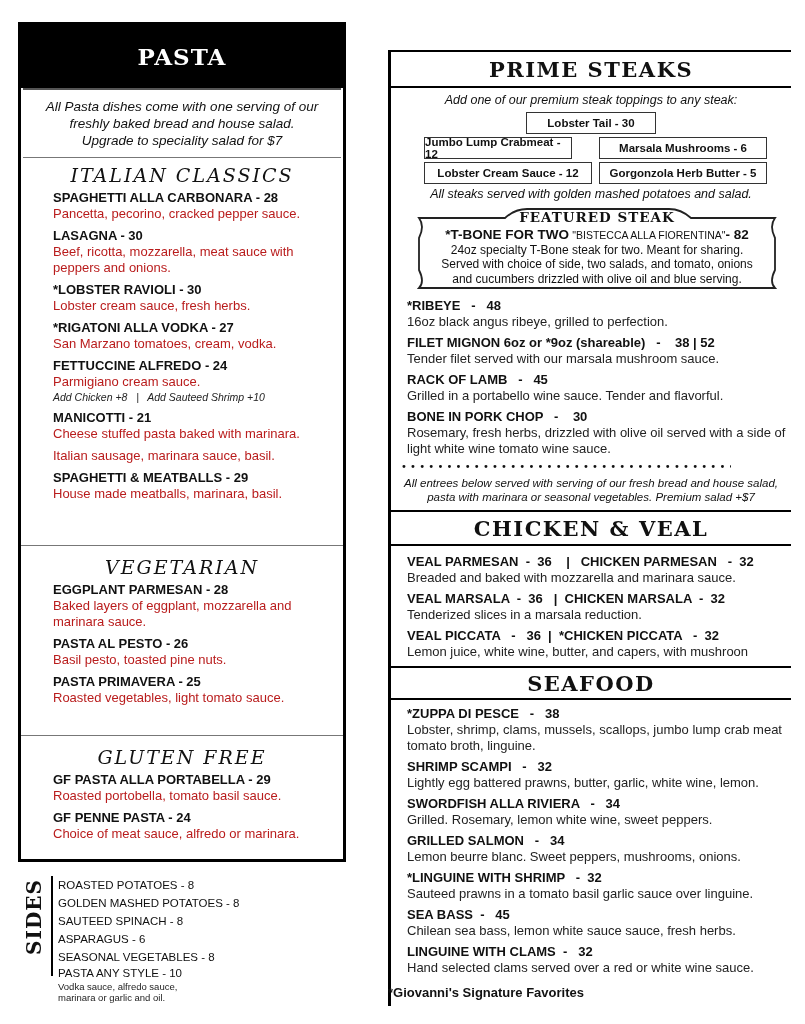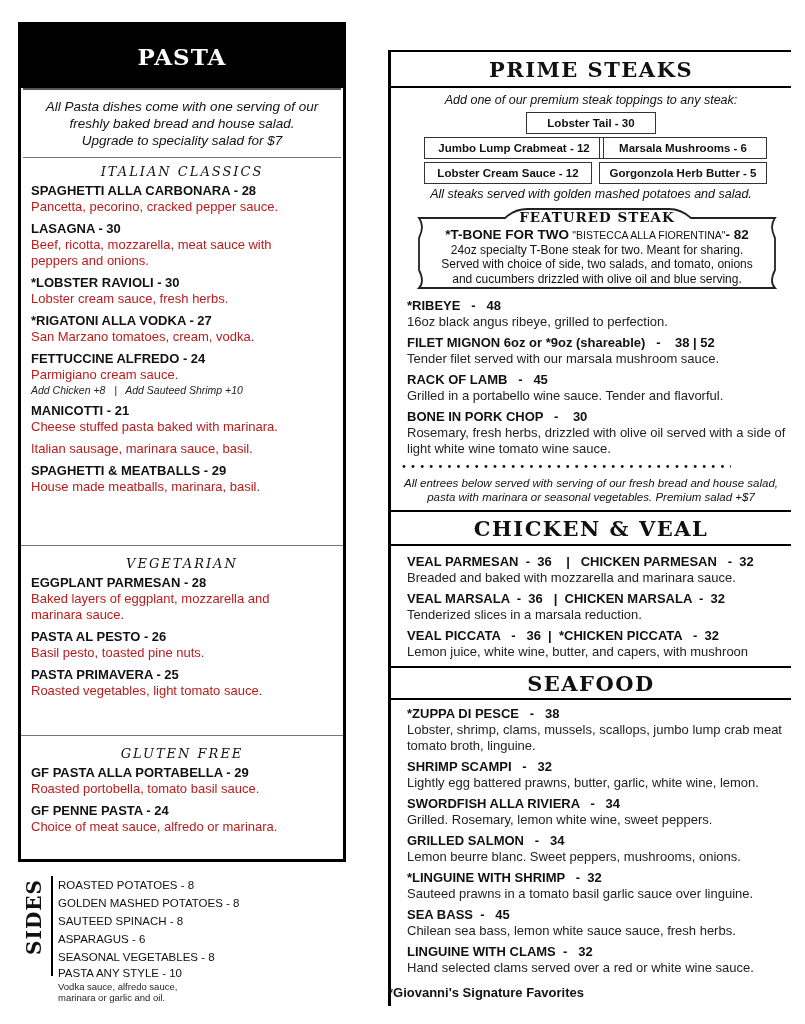--- a/index.html
+++ b/index.html
@@ -4,22 +4,22 @@
 <style>
   * { box-sizing: border-box; margin: 0; padding: 0; }
   body { width: 805px; height: 1024px; background: #ffffff; position: relative; overflow: hidden; font-family: "DejaVu Sans", sans-serif; color: #111; }
 
   
   .pasta-box { position: absolute; left: 18px; top: 22px; width: 328px; height: 840px; border: 3px solid #000; }
   .pasta-header { background: #000; color: #fff; height: 63px; display: flex; align-items: center; justify-content: center; font-family: "DejaVu Serif", serif; font-weight: bold; font-size: 23px; letter-spacing: 1px; }
   .pasta-note { border-top: 2px solid #555; border-bottom: 1px solid #777; margin: 0 2px; height: 70px; display: flex; flex-direction: column; align-items: center; justify-content: center; text-align: center; font-style: italic; font-family: "Liberation Sans", sans-serif; font-size: 13.5px; line-height: 17px; }
   .subsec { padding: 6px 0 4px 0; border-bottom: 1px solid #777; }
   .subsec:last-child { border-bottom: none; }
-  .subsec-title { text-align: center; font-family: "DejaVu Serif", serif; font-style: italic; font-size: 13px; letter-spacing: 2px; margin-bottom: 4px; font-weight: normal; }
-  .item { padding-left: 10px; margin-bottom: 6px; }
+  .subsec-title { text-align: center; font-family: "DejaVu Serif", serif; font-style: italic; font-size: 19px; letter-spacing: 2px; margin-bottom: 4px; font-weight: normal; }
+  .item { padding-left: 32px; margin-bottom: 6px; }
   .item-name { font-family: "Liberation Sans", sans-serif; font-weight: bold; font-size: 13px; line-height: 16px; }
   .item-desc { font-family: "Liberation Sans", sans-serif; font-size: 13px; line-height: 16px; color: #b91c1c; }
   .item-addon { font-family: "Liberation Sans", sans-serif; font-style: italic; font-size: 10.5px; line-height: 14px; color: #222; }
 
   
   .sides { position: absolute; left: 18px; top: 876px; width: 330px; height: 140px; }
   .sides-label { position: absolute; left: 2px; top: 0; width: 28px; height: 82px; display: flex; align-items: center; justify-content: center; }
   .sides-label span { transform: rotate(-90deg); display: block; font-family: "DejaVu Serif", serif; font-weight: bold; font-size: 20px; letter-spacing: 1px; white-space: nowrap; }
   .sides-rule { position: absolute; left: 33px; top: 0; width: 2px; height: 100px; background: #000; }
   .sides-list { position: absolute; left: 40px; top: 0; }
@@ -136,21 +136,21 @@
     <div class="side-desc">marinara or garlic and oil.</div>
   </div>
 </div>
 
 <div class="right">
   <div class="sec-head" style="height:38px;">PRIME STEAKS</div>
   <div class="italic-note" style="margin-top:5px; margin-right:30px;">Add one of our premium steak toppings to any steak:</div>
 
   <div class="toppings">
     <div class="topping" style="left:135px; top:4px; width:130px;">Lobster Tail - 30</div>
-    <div class="topping" style="left:33px; top:29px; width:180px;">Jumbo Lump Crabmeat - 12</div>
+    <div class="topping" style="left:33px; top:29px; width:148px;">Jumbo Lump Crabmeat - 12</div>
     <div class="topping" style="left:208px; top:29px; width:168px;">Marsala Mushrooms - 6</div>
     <div class="topping" style="left:33px; top:54px; width:168px;">Lobster Cream Sauce - 12</div>
     <div class="topping" style="left:208px; top:54px; width:168px;">Gorgonzola Herb Butter - 5</div>
   </div>
   <div class="italic-note" style="margin-top:3px; margin-right:30px;">All steaks served with golden mashed potatoes and salad.</div>
 
   <div class="featured" style="width:380px;">
     <svg width="380" height="82" viewBox="0 0 380 82">
       <path d="M98 10 Q108 1 120 1 L262 1 Q274 1 284 10 L368 10 Q362 18 368 30 L368 62 Q362 74 368 80 L12 80 Q18 74 12 62 L12 30 Q18 18 12 10 Z" fill="none" stroke="#222" stroke-width="1.8"></path>
     </svg>

